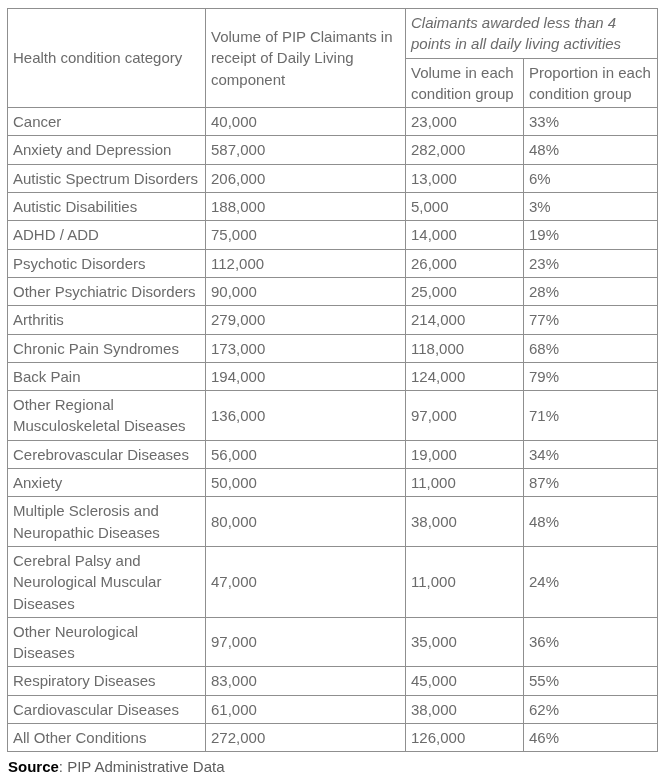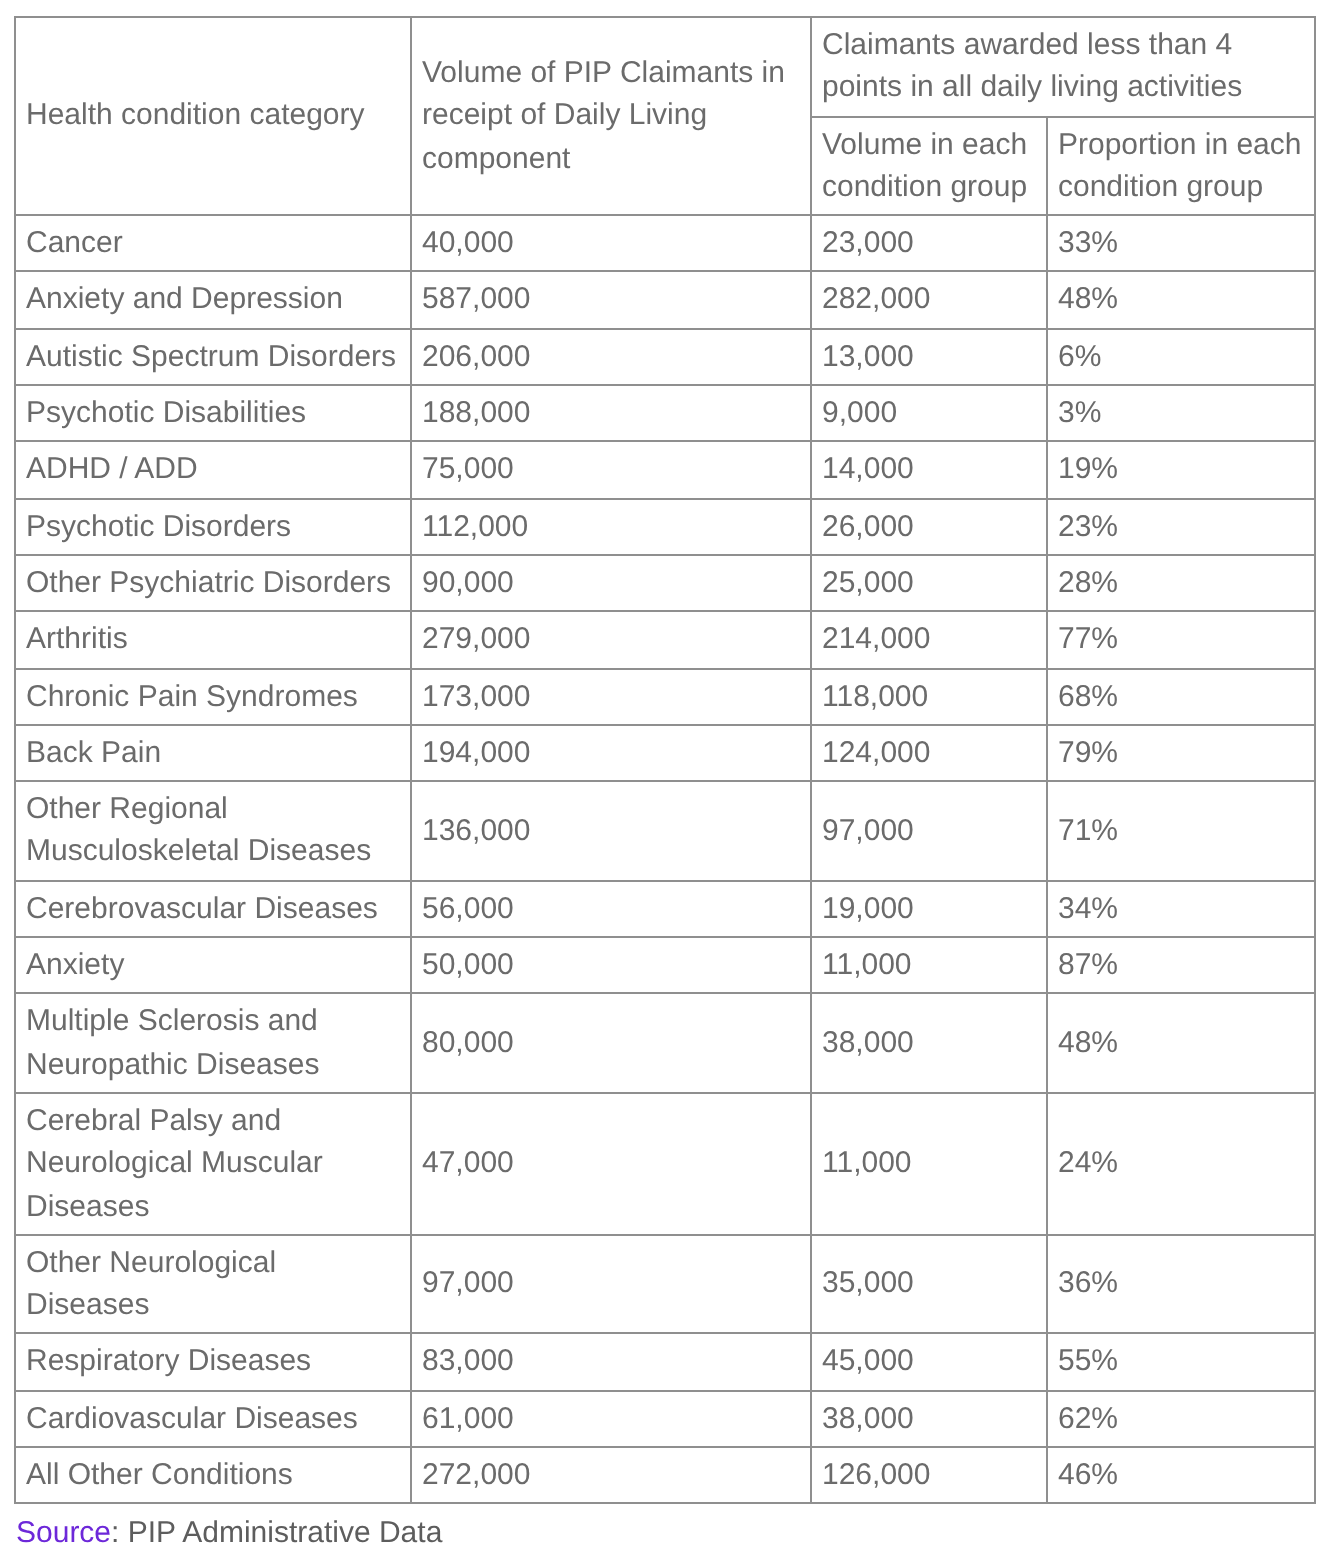--- a/index.html
+++ b/index.html
@@ -25,30 +25,31 @@
     border: 1px solid #8f8f8f;
     padding: 3px 5px;
     text-align: left;
     vertical-align: middle;
     font-weight: 400;
     line-height: 1.42;
     overflow: hidden;
   }
   th.group-head {
     vertical-align: middle;
+    font-style: italic;
   }
   .source-note {
     margin: 5px 0 0 1px;
     font-size: 15px;
     color: #5d5d5d;
     line-height: 1.3;
   }
   .source-note strong {
-    font-weight: 400;
-    color: #6d28d9;
+    font-weight: 700;
+    color: #000000;
   }
 </style>
 </head>
 <body>
 
 <div class="page">
   <table class="data-table">
     <colgroup>
       <col style="width:198px">
       <col style="width:200px">
@@ -79,23 +80,23 @@
           <td>282,000</td>
           <td>48%</td>
         </tr>
         <tr>
           <td>Autistic Spectrum Disorders</td>
           <td>206,000</td>
           <td>13,000</td>
           <td>6%</td>
         </tr>
         <tr>
-          <td>Psychotic Disabilities</td>
+          <td>Autistic Disabilities</td>
           <td>188,000</td>
-          <td>9,000</td>
+          <td>5,000</td>
           <td>3%</td>
         </tr>
         <tr>
           <td>ADHD / ADD</td>
           <td>75,000</td>
           <td>14,000</td>
           <td>19%</td>
         </tr>
         <tr>
           <td>Psychotic Disorders</td>

